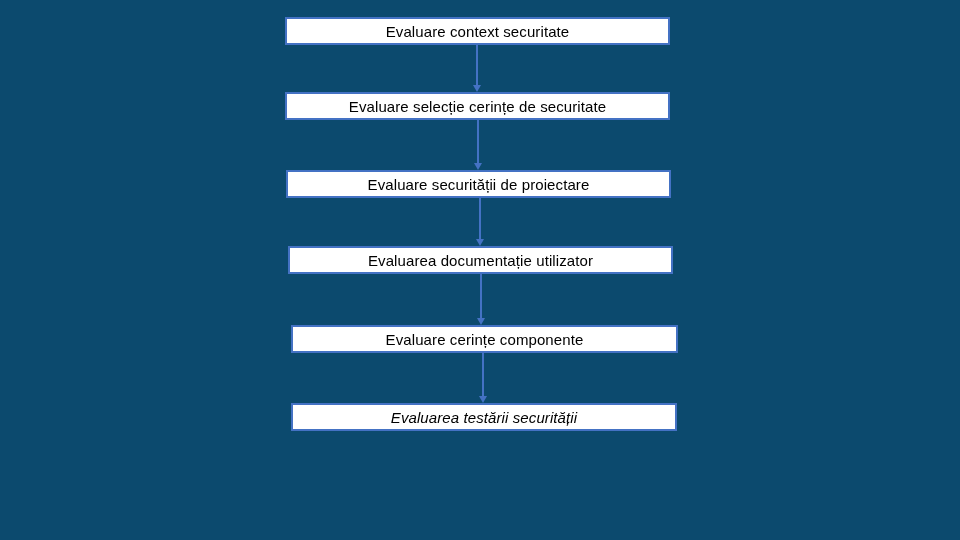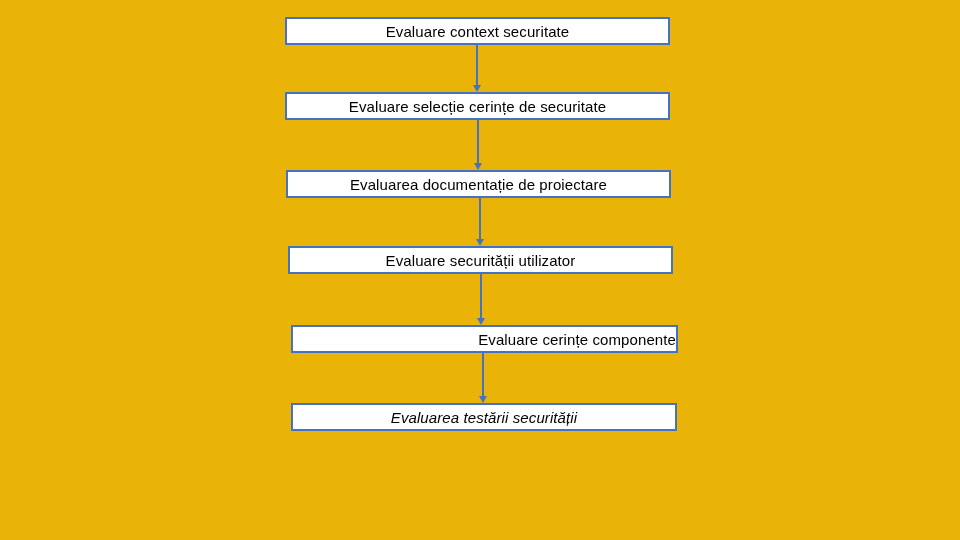--- a/index.html
+++ b/index.html
@@ -4,21 +4,21 @@
 <style>
   html, body {
     margin: 0;
     padding: 0;
     background: #ffffff;
   }
   .canvas {
     position: relative;
     width: 960px;
     height: 540px;
-    background: #eab308;
+    background: #0c4a6e;
     overflow: hidden;
     font-family: "Liberation Sans", "DejaVu Sans", sans-serif;
   }
   .flow-box {
     position: absolute;
     box-sizing: border-box;
     background: #ffffff;
     border: 2px solid #4472C4;
     display: flex;
     align-items: center;
@@ -45,21 +45,21 @@
     height: 0;
     border-left: 4px solid transparent;
     border-right: 4px solid transparent;
     border-top: 7px solid #4472C4;
   }
   
   .box-0 { left: 285px; top: 17px;  width: 385px; height: 28px; }
   .box-1 { left: 285px; top: 92px;  width: 385px; height: 28px; align-items: center; }
   .box-2 { left: 286px; top: 170px; width: 385px; height: 28px; }
   .box-3 { left: 288px; top: 246px; width: 385px; height: 28px; }
-  .box-4 { left: 291px; top: 325px; width: 387px; height: 28px; justify-content: flex-end; }
+  .box-4 { left: 291px; top: 325px; width: 387px; height: 28px; }
   .box-5 { left: 291px; top: 403px; width: 386px; height: 28px; font-style: italic; }
   
   .arrow-0 { left: 476px; top: 45px;  height: 40px; }
   .arrow-1 { left: 477px; top: 120px; height: 43px; }
   .arrow-2 { left: 479px; top: 198px; height: 41px; }
   .arrow-3 { left: 480px; top: 274px; height: 44px; }
   .arrow-4 { left: 482px; top: 353px; height: 43px; }
 </style>
 </head>
 <body>
@@ -72,27 +72,27 @@
 
   <div class="flow-arrow arrow-0"></div>
 
   <div class="flow-box box-1">
     <span class="flow-label">Evaluare selecție cerințe de securitate</span>
   </div>
 
   <div class="flow-arrow arrow-1"></div>
 
   <div class="flow-box box-2">
-    <span class="flow-label">Evaluarea documentație de proiectare</span>
+    <span class="flow-label">Evaluare securității de proiectare</span>
   </div>
 
   <div class="flow-arrow arrow-2"></div>
 
   <div class="flow-box box-3">
-    <span class="flow-label">Evaluare securității utilizator</span>
+    <span class="flow-label">Evaluarea documentație utilizator</span>
   </div>
 
   <div class="flow-arrow arrow-3"></div>
 
   <div class="flow-box box-4">
     <span class="flow-label">Evaluare cerințe componente</span>
   </div>
 
   <div class="flow-arrow arrow-4"></div>
 

